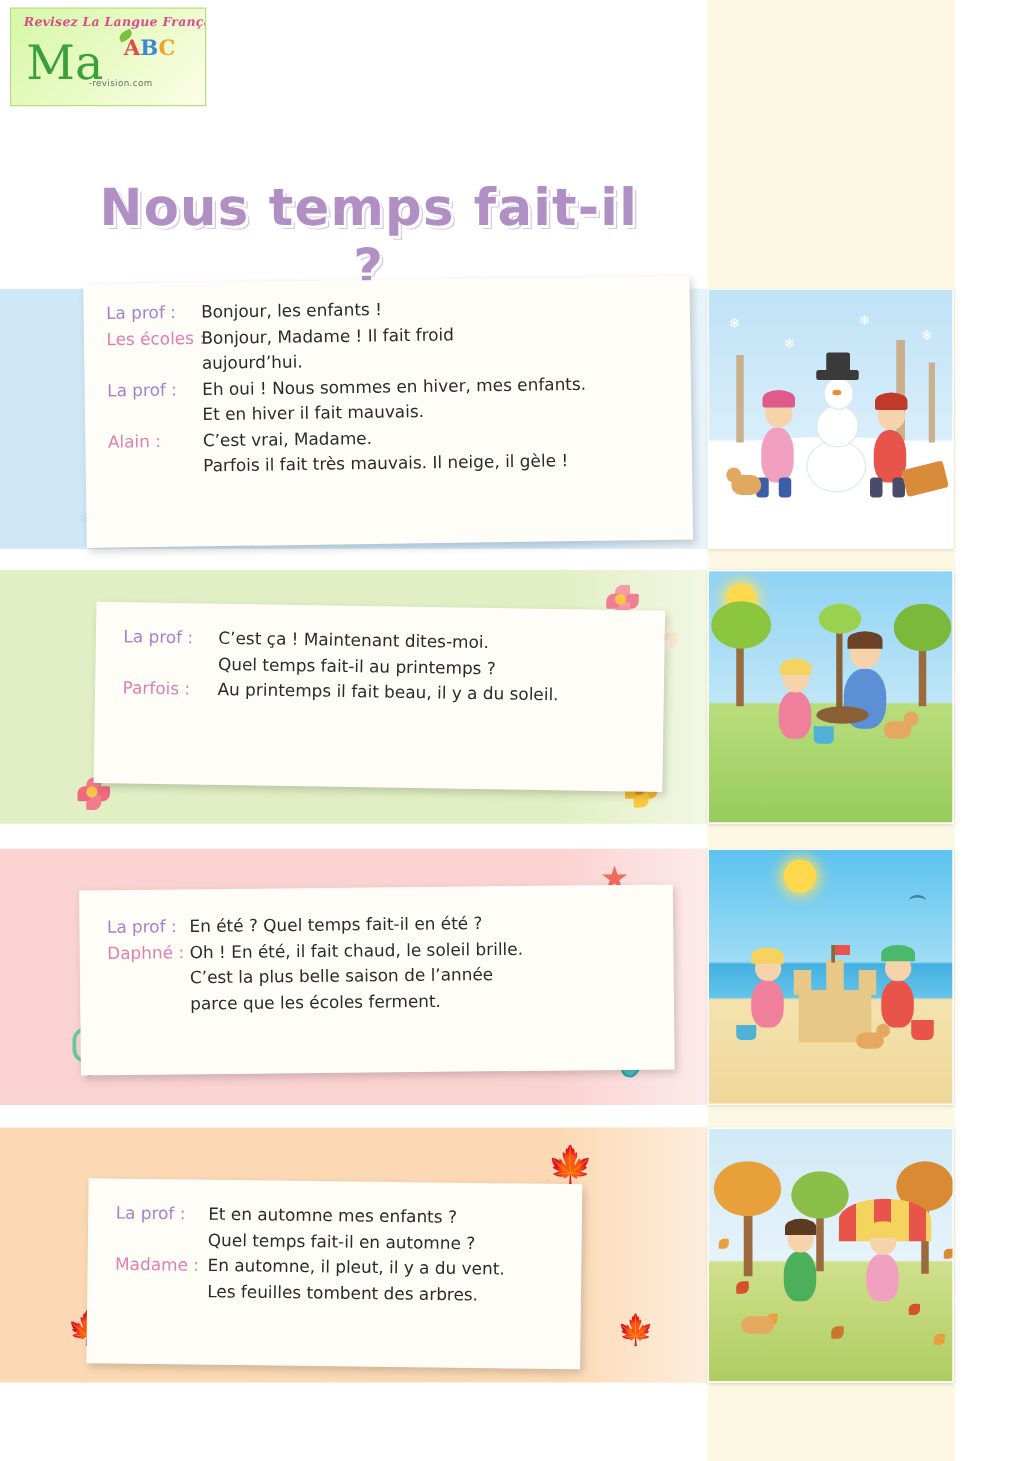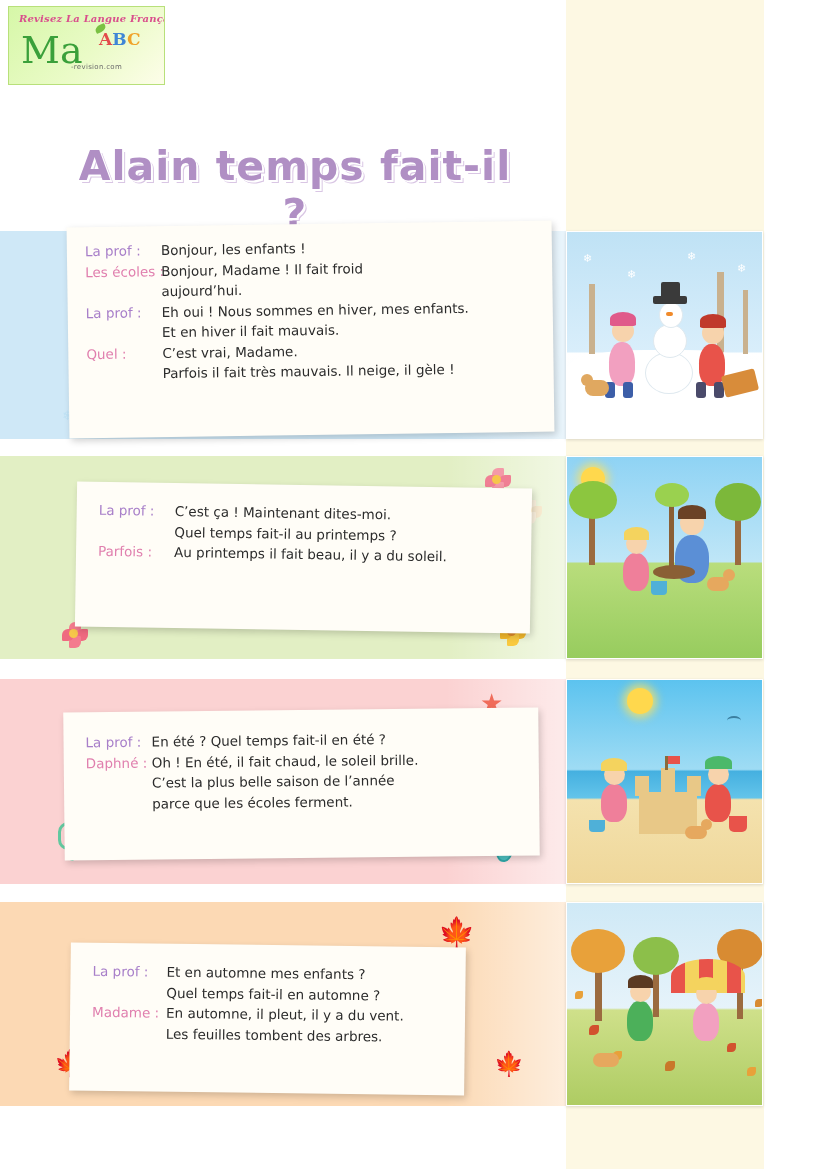--- a/index.html
+++ b/index.html
@@ -289,21 +289,21 @@
   <div class="logo">
     <div class="logo-top">Revisez La Langue Française</div>
     <div class="logo-ma">Ma</div>
     <div class="logo-sub">-revision.com</div>
     <div class="logo-leaf"></div>
     <div class="logo-abc">
       <span class="a">A</span><span class="b">B</span><span class="c">C</span>
     </div>
   </div>
 
-  <div class="title">Alain temps fait-il ?</div>
+  <div class="title">Nous temps fait-il ?</div>
 
   <div class="band band-winter"></div>
 
   <div class="deco flake flake-sm" style="left:62px; top:408px;">❄</div>
   <div class="deco flake flake-mid" style="left:472px; top:234px; color:#a8d8ef;">❄</div>
   <div class="deco flake flake-sm" style="left:508px; top:258px; color:#a8d8ef;">❄</div>
   <div class="deco flake flake-mid" style="left:528px; top:396px; color:#cfe8f7;">❄</div>
 
   <div class="card card-winter">
     <div class="lines">
@@ -319,21 +319,21 @@
         <span class="speech">aujourd’hui.</span>
       </div>
       <div class="line">
         <span class="speaker violet w-lbl"><span>La prof</span> <span>:</span></span>
         <span class="speech">Eh oui ! Nous sommes en hiver, mes enfants.</span>
       </div>
       <div class="line indent-w">
         <span class="speech">Et en hiver il fait mauvais.</span>
       </div>
       <div class="line">
-        <span class="speaker pink w-lbl"><span>Quel</span> <span>:</span></span>
+        <span class="speaker pink w-lbl"><span>Alain</span> <span>:</span></span>
         <span class="speech">C’est vrai, Madame.</span>
       </div>
       <div class="line indent-w">
         <span class="speech">Parfois il fait très mauvais. Il neige, il gèle !</span>
       </div>
     </div>
   </div>
 
   <div class="photo photo-winter">
     <div class="sky sky-winter"></div>

